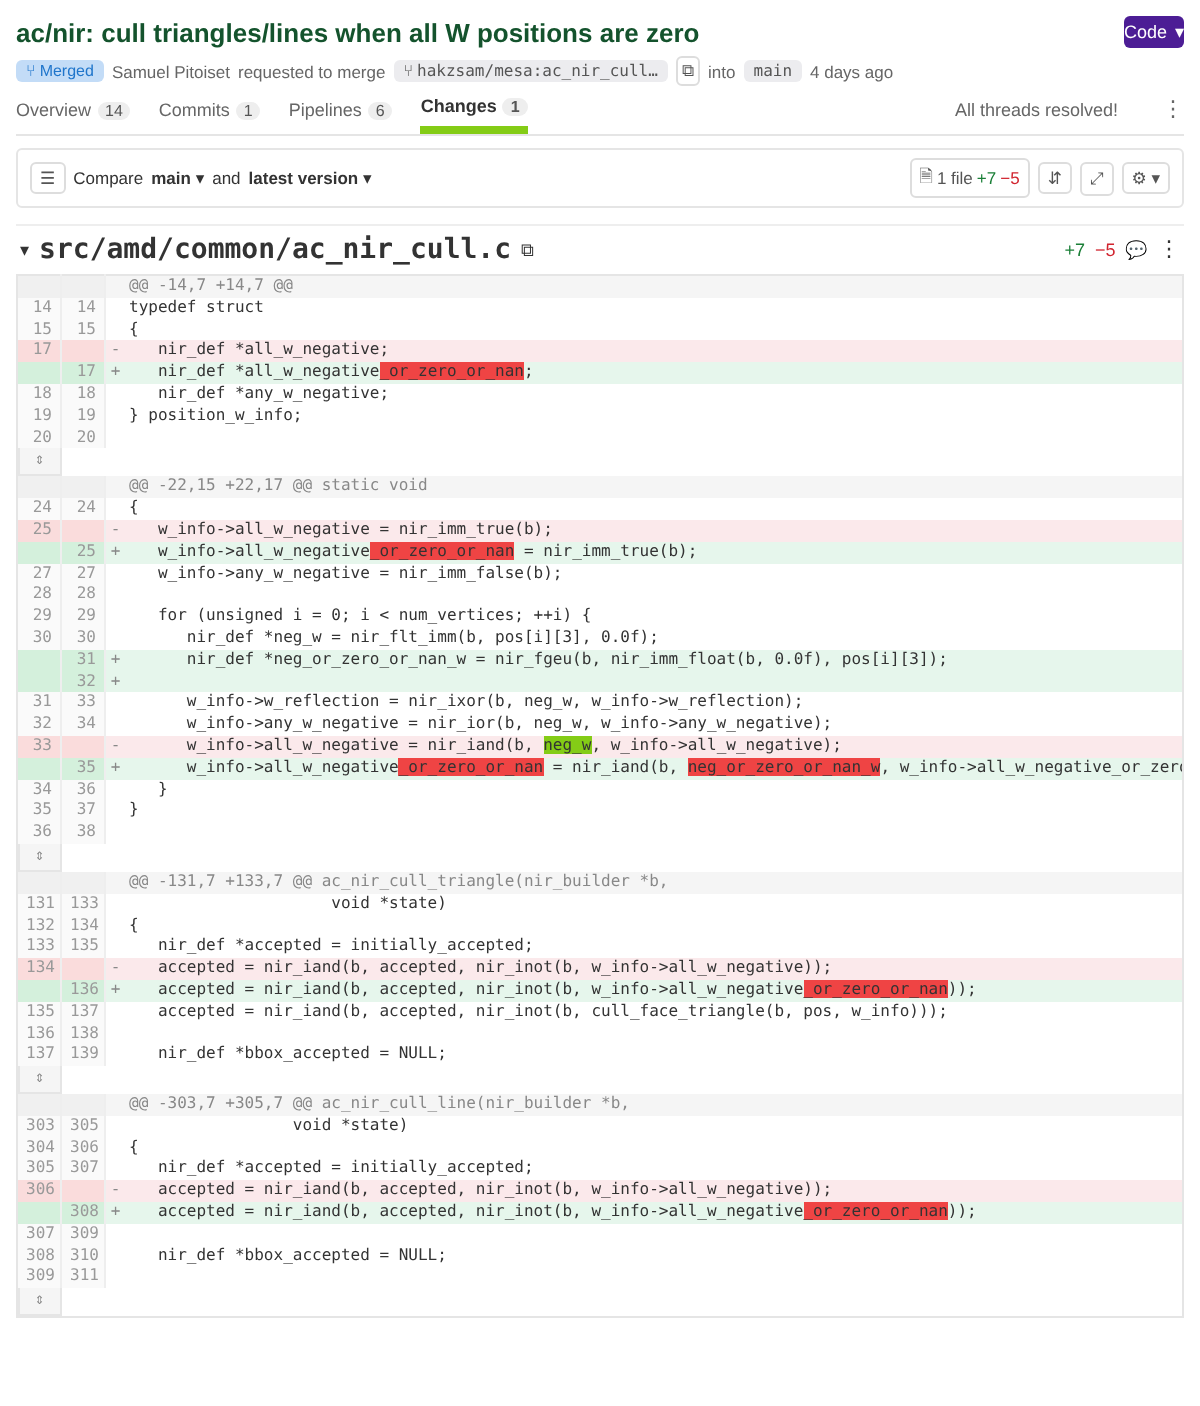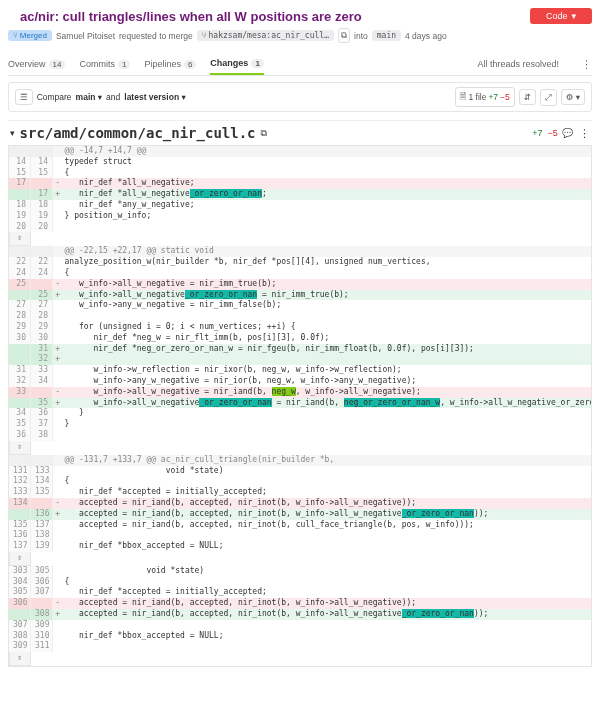--- a/index.html
+++ b/index.html
@@ -1,27 +1,27 @@
 <!DOCTYPE html>
 <html><head>
 <meta charset="utf-8">
 <style>
   * { box-sizing: border-box; }
   html, body { margin: 0; padding: 0; font-family: -apple-system, BlinkMacSystemFont, "Segoe UI", Helvetica, Arial, sans-serif; font-size: 9px; color: #333; background: #fff; }
   .page { width: 600px; padding: 8px 8px 2px 8px; }
   .header { display:flex; justify-content:space-between; align-items:center; }
-  .title { font-size: 13px; font-weight:600; color:#701a75;margin-left:12px; }
-  .code-btn { background:#ef4444; color:#fff; border:none; border-radius:3px; padding:3px 16px; font-size:9px; font-weight:500; display:flex; align-items:center; gap:4px; cursor:pointer; }
+  .title { font-size: 13px; font-weight:600; color:#14532d; }
+  .code-btn { background:#4c1d95; color:#fff; border:none; border-radius:3px; padding:3px 0; font-size:9px; font-weight:500; display:flex; align-items:center; gap:4px; cursor:pointer; }
   .merge-row { display:flex; align-items:center; gap:4px; margin-top:4px; font-size:8.5px; color:#666; }
   .badge-merged { background:#c3dcf7; color:#1f75cb; border-radius:3px; padding:1px 5px; font-size:8px; display:inline-flex; align-items:center; gap:2px; }
   .branch-chip { background:#ececef; color:#555; border-radius:3px; padding:1px 5px; font-family: monospace; font-size:8px; display:inline-flex; align-items:center; gap:2px; }
-  .tabs-row { display:flex; justify-content:space-between; align-items:center; border-bottom:1px solid #e5e5e5; margin-top:10px; }
+  .tabs-row { display:flex; justify-content:space-between; align-items:center; border-bottom:1px solid #e5e5e5; }
   .tabs { display:flex; gap:14px; }
   .tab { padding:5px 0; font-size:9px; color:#666; display:flex; align-items:center; gap:3px; cursor:pointer; }
-  .tab.active { color:#333; border-bottom:2px solid #84cc16; font-weight:600; }
+  .tab.active { color:#333; border-bottom:4px solid #84cc16; font-weight:600; }
   .pill { background:#eee; color:#555; border-radius:7px; padding:0 4px; font-size:8px; }
   .resolv { display:flex; align-items:center; gap:22px; color:#666; }
   .kebab { font-size:11px; line-height:1; }
   .compare-row { display:flex; justify-content:space-between; align-items:center; border:1px solid #e5e5e5; border-radius:3px; padding:4px 6px; margin-top:6px; font-size:8.5px; }
   .cmp-left { display:flex; align-items:center; gap:4px; }
   .boxbtn { border:1px solid #ddd; border-radius:3px; padding:2px 4px; display:inline-flex; align-items:center; gap:2px; color:#555; cursor:pointer; }
   .cmp-right { display:flex; align-items:center; gap:4px; }
   .plus { color:#1a7f37; }
   .minus { color:#d1242f; }
   .file-head { display:flex; justify-content:space-between; align-items:center; margin-top:8px; padding:4px 2px; border-top:1px solid #eee; }
@@ -34,21 +34,21 @@
   td.sign { width:10px; text-align:center; color:#888; }
   td.code { white-space:pre; overflow:hidden; padding-left:2px;margin-left:36px; }
   tr.hunk td.code { background:#f5f5f5; color:#888; }
   tr.hunk td.num { background:#f0f0f0; }
   tr.hunk td.sign { background:#f5f5f5; }
   tr.del td.code, tr.del td.sign { background:#fbe9eb; }
   tr.del td.num { background:#fadcdc; }
   tr.add td.code, tr.add td.sign { background:#e6f6ec; }
   tr.add td.num { background:#d4f0dc; }
   .hl-del { background:#84cc16; }
-  .hl-add { background:#14b8a6; }
+  .hl-add { background:#ef4444; }
 </style>
 </head>
 <body>
 <div class="page">
 
 <div class="header">
   <div class="title">ac/nir: cull triangles/lines when all W positions are zero</div>
   <button class="code-btn">
     <span>Code</span>
     <span>▾</span>
@@ -185,26 +185,20 @@
         <tr>
           <td colspan="4" class="expander">⇕</td>
         </tr>
         <tr class="hunk">
           <td class="num"></td>
           <td class="num"></td>
           <td class="sign"></td>
           <td class="code">@@ -22,15 +22,17 @@ static void</td>
         </tr>
         <tr class="ctx">
-          <td class="num">22</td>
-          <td class="num">22</td>
-          <td class="sign"></td>
-          <td class="code">analyze_position_w(nir_builder *b, nir_def *pos[][4], unsigned num_vertices,</td>
-        </tr>
-        <tr class="ctx">
           <td class="num">24</td>
           <td class="num">24</td>
           <td class="sign"></td>
           <td class="code">{</td>
         </tr>
         <tr class="del">
           <td class="num">25</td>
           <td class="num"></td>
           <td class="sign">-</td>
           <td class="code">   w_info-&gt;all_w_negative = nir_imm_true(b);</td>
@@ -346,20 +340,26 @@
         </tr>
         <tr class="ctx">
           <td class="num">137</td>
           <td class="num">139</td>
           <td class="sign"></td>
           <td class="code">   nir_def *bbox_accepted = NULL;</td>
         </tr>
         <tr>
           <td colspan="4" class="expander">⇕</td>
         </tr>
+        <tr class="hunk">
+          <td class="num"></td>
+          <td class="num"></td>
+          <td class="sign"></td>
+          <td class="code">@@ -303,7 +305,7 @@ ac_nir_cull_line(nir_builder *b,</td>
+        </tr>
         <tr class="ctx">
           <td class="num">303</td>
           <td class="num">305</td>
           <td class="sign"></td>
           <td class="code">                 void *state)</td>
         </tr>
         <tr class="ctx">
           <td class="num">304</td>
           <td class="num">306</td>
           <td class="sign"></td>

